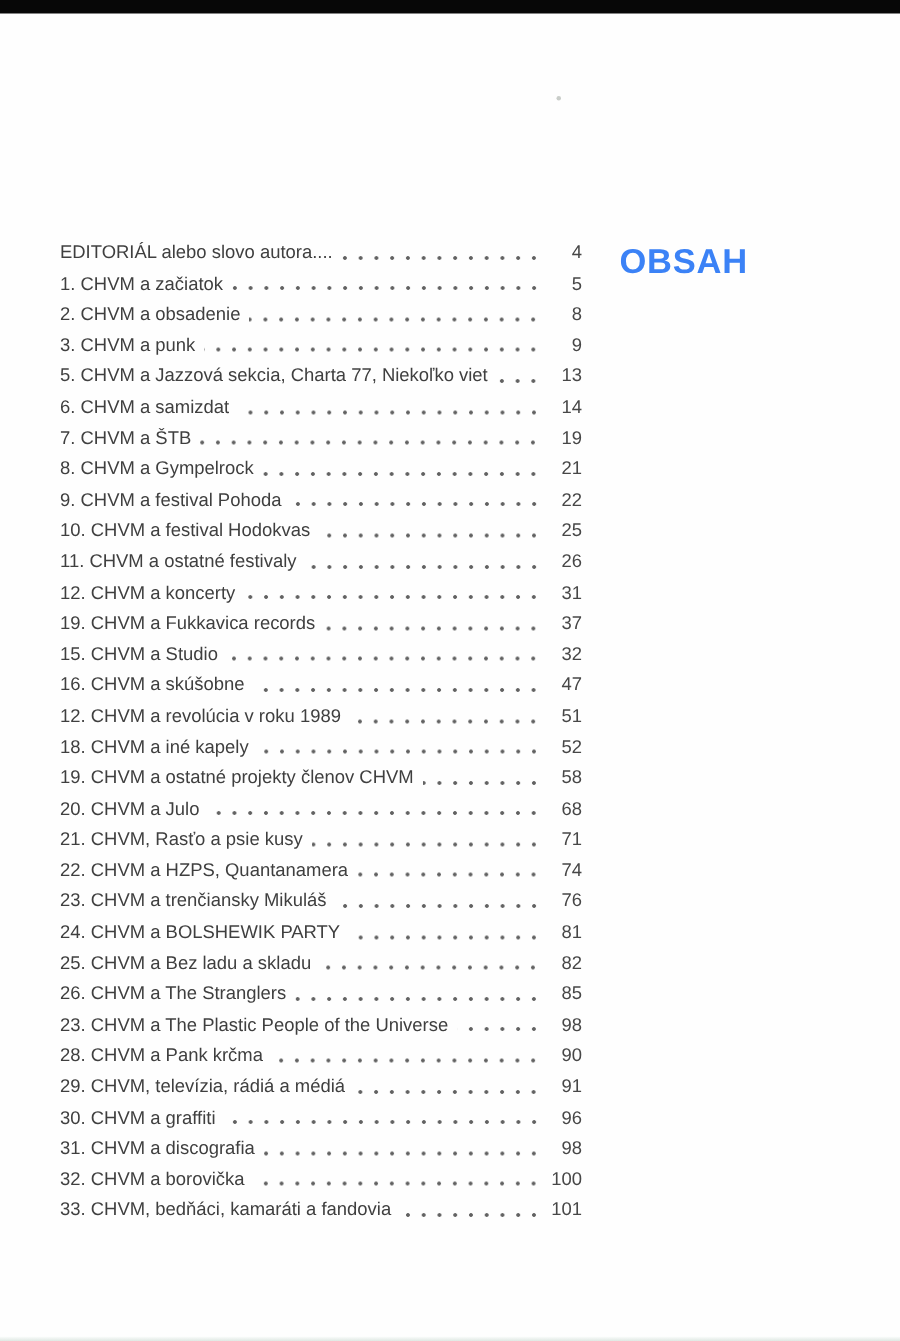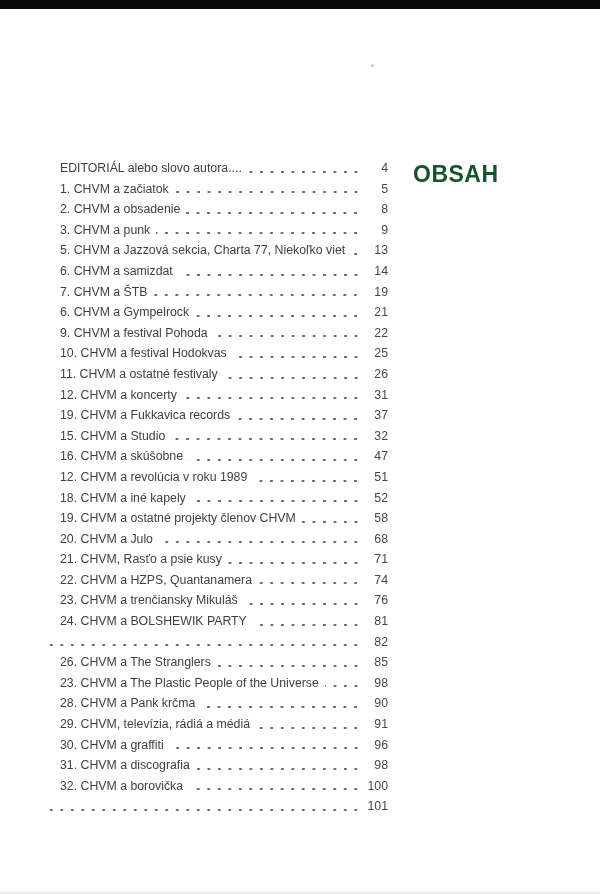--- a/index.html
+++ b/index.html
@@ -36,37 +36,36 @@
     width: 3px; height: 3px;
     border-radius: 50%;
     background: #c9cdc9;
   }
   .heading {
     position: absolute;
     left: 413px; top: 161px;
     font-size: 23px;
     font-weight: bold;
     letter-spacing: 0.5px;
-    color: #14532d;
+    color: #3b82f6;
   }
   .toc {
     position: absolute;
     left: 40px; top: 158px;
     width: 348px;
   }
   .row {
     display: flex;
     height: 20.6px;
     line-height: 20.6px;
     font-size: 12.3px;
     color: #3f3f3f;
   }
   .title {
     white-space: nowrap;
-    margin-left: 20px;
   }
   .leader {
     flex: 1;
     margin: 0 3px 0 6px;
     background-image: radial-gradient(circle, #616161 1px, rgba(0,0,0,0) 1.5px);
     background-size: 10.5px 4px;
     background-repeat: repeat-x;
     background-position: right bottom 5px;
   }
   .pagenum {
@@ -114,21 +113,21 @@
     <span class="title">6. CHVM a samizdat</span>
     <span class="leader"></span>
     <span class="pagenum">14</span>
   </div>
       <div class="row">
     <span class="title">7. CHVM a ŠTB</span>
     <span class="leader"></span>
     <span class="pagenum">19</span>
   </div>
       <div class="row">
-    <span class="title">6. CHVM a Gympelrock</span>
+    <span class="title">8. CHVM a Gympelrock</span>
     <span class="leader"></span>
     <span class="pagenum">21</span>
   </div>
       <div class="row">
     <span class="title">9. CHVM a festival Pohoda</span>
     <span class="leader"></span>
     <span class="pagenum">22</span>
   </div>
       <div class="row">
     <span class="title">10. CHVM a festival Hodokvas</span>
@@ -194,20 +193,21 @@
     <span class="title">23. CHVM a trenčiansky Mikuláš</span>
     <span class="leader"></span>
     <span class="pagenum">76</span>
   </div>
       <div class="row">
     <span class="title">24. CHVM a BOLSHEWIK PARTY</span>
     <span class="leader"></span>
     <span class="pagenum">81</span>
   </div>
       <div class="row">
+    <span class="title">25. CHVM a Bez ladu a skladu</span>
     <span class="leader"></span>
     <span class="pagenum">82</span>
   </div>
       <div class="row">
     <span class="title">26. CHVM a The Stranglers</span>
     <span class="leader"></span>
     <span class="pagenum">85</span>
   </div>
       <div class="row">
     <span class="title">23. CHVM a The Plastic People of the Universe</span>
@@ -233,19 +233,20 @@
     <span class="title">31. CHVM a discografia</span>
     <span class="leader"></span>
     <span class="pagenum">98</span>
   </div>
       <div class="row">
     <span class="title">32. CHVM a borovička</span>
     <span class="leader"></span>
     <span class="pagenum">100</span>
   </div>
       <div class="row">
+    <span class="title">33. CHVM, bedňáci, kamaráti a fandovia</span>
     <span class="leader"></span>
     <span class="pagenum">101</span>
   </div>
     </div>
 
   <div class="bottomline"></div>
 </div>
 
 </body></html>

